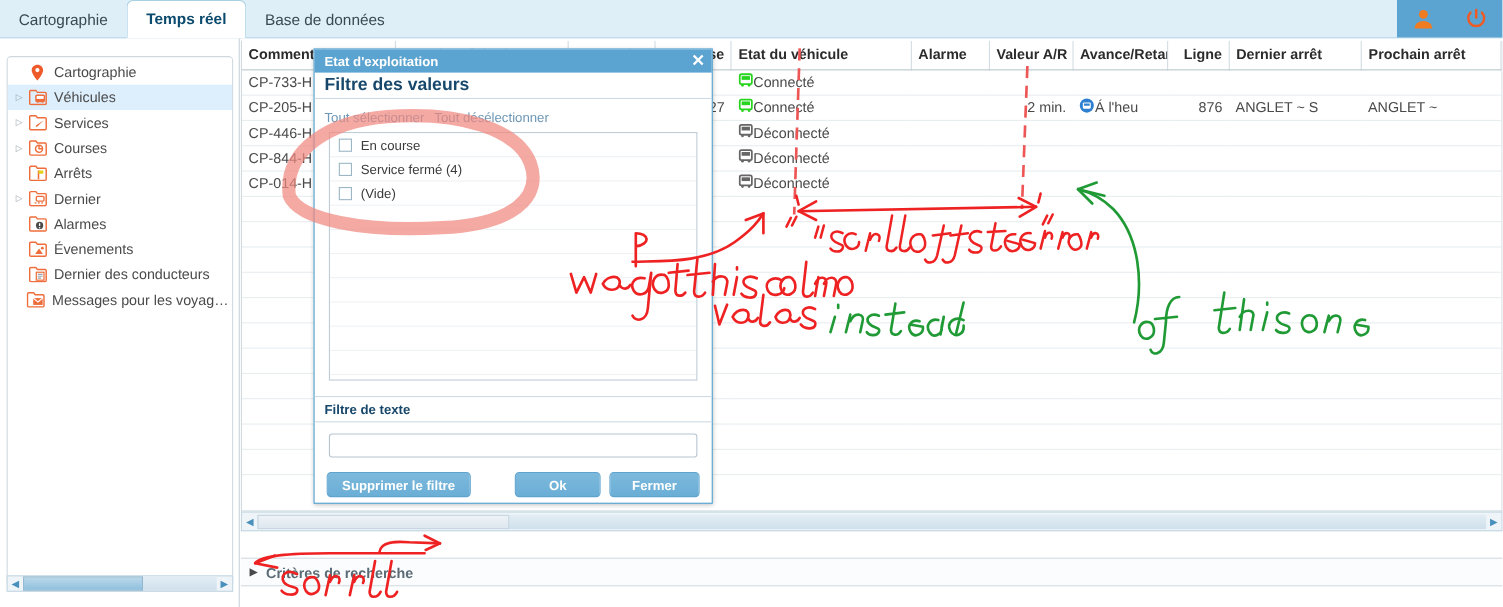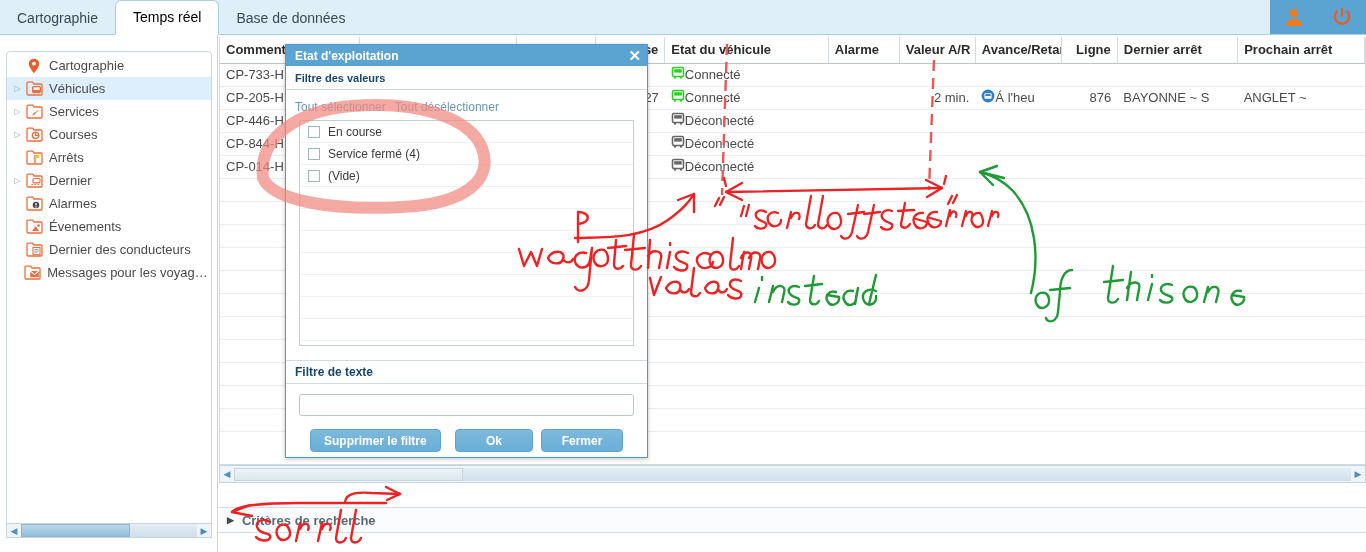--- a/index.html
+++ b/index.html
@@ -21,22 +21,22 @@
     border-bottom: 1px solid #a9cfe3;
   }
   .tabs { position: absolute; left: 0; top: 0; height: 35px; display: flex; align-items: flex-end; }
   .tab {
     height: 34px; line-height: 34px; padding: 0 17px;
     font-size: 14px; color: #3b4a52; cursor: pointer;
     border-radius: 6px 6px 0 0;
   }
   .tab.active {
     background: #ffffff;
-    color: #000000;
-    font-weight: normal;
+    color: #0c4a6e;
+    font-weight: bold;
     border: 1px solid #a9cfe3;
     border-bottom: 1px solid #ffffff;
     height: 35px; line-height: 33px;
   }
   .topright {
     position: absolute; right: 0; top: 0; width: 96px; height: 34px;
     background: #5ba3d0; display: flex; align-items: center;
     justify-content: space-around;
   }
   .topright .ic { width: 22px; height: 22px; cursor: pointer; }
@@ -129,21 +129,21 @@
   }
   .dlg-title {
     height: 21px; background: #5ba3d0; color: #ffffff;
     font-size: 12px; font-weight: bold; display: flex; align-items: center;
     padding: 0 6px 0 9px;
   }
   .dlg-title .t { flex: 1; }
   .dlg-title .x { cursor: pointer; font-size: 15px; line-height: 15px; font-weight: bold; }
   .dlg-sub {
     height: 24px; display: flex; align-items: center; padding-left: 9px;
-    font-size: 11px; font-weight: bold; color: #17486b;
+    font-size: 16px; font-weight: bold; color: #17486b;
     border-bottom: 1px solid #cfdbe4;
   }
   .dlg-links { padding: 10px 9px 6px 9px; font-size: 12px; }
   .dlg-links a { color: #6c97b5; text-decoration: none; cursor: pointer; margin-right: 6px; }
   .listbox {
     margin: 0 13px; height: 226px; border: 1px solid #c0cdd6; background: #fff;
     overflow: hidden;
   }
   .lrow {
     height: 22px; display: flex; align-items: center; padding-left: 8px;
@@ -156,21 +156,21 @@
   .dlg-sub2 {
     margin-top: 14px; height: 24px; display: flex; align-items: center; padding-left: 9px;
     font-size: 12px; font-weight: bold; color: #17486b;
     border-top: 1px solid #cfdbe4; border-bottom: 1px solid #cfdbe4;
   }
   .dlg-input {
     margin: 10px 13px 0 13px; height: 22px; width: 335px;
     border: 1px solid #b6c6d1; border-radius: 3px; font-size: 12px;
     padding: 0 6px; font-family: "Liberation Sans", sans-serif; outline: none;
   }
-  .dlg-btns { margin-top: 13px; padding: 0 24px; display: flex; align-items: center; }
+  .dlg-btns { margin-top: 13px; padding: 0 11px; display: flex; align-items: center; }
   .btn {
     background: linear-gradient(#7db9dc,#6aaed6); color: #ffffff;
     border: 1px solid #5ea4cf; border-radius: 4px; height: 23px;
     font-size: 12px; font-weight: bold; padding: 0 13px; cursor: pointer;
     font-family: "Liberation Sans", sans-serif;
   }
   .spacer { flex: 1; }
   .btn.ok { width: 78px; }
   .btn.close { width: 82px; margin-left: 8px; }
 
@@ -405,21 +405,21 @@
               <td class="num">2 min.</td>
               <td><span class="veh">
                   <span><svg width="14" height="14" viewBox="0 0 14 14">
                       <circle cx="7" cy="7" r="6.4" fill="#2f7fd0"></circle>
                       <rect x="3.4" y="4.2" width="7.2" height="5.6" rx="1" fill="#ffffff"></rect>
                       <rect x="4.4" y="5.1" width="5.2" height="2" fill="#2f7fd0"></rect>
                     </svg></span>
                   <span>Á l'heu</span>
                 </span></td>
               <td class="num">876</td>
-              <td>BAYONNE ~ S</td>
+              <td>ANGLET ~ S</td>
               <td>ANGLET ~</td>
             </tr>
             <tr>
               <td>CP-446-H</td>
               <td class="statecell"><span class="badge">
                   <span><svg width="14" height="14" viewBox="0 0 14 14">
                       <circle cx="7" cy="7" r="6.2" fill="none" stroke="#ffffff" stroke-width="1.3"></circle>
                       <rect x="3.4" y="4" width="7.2" height="6" rx="1.2" fill="none" stroke="#ffffff" stroke-width="1.2"></rect>
                       <rect x="4.5" y="5" width="5" height="2.2" fill="#ffffff"></rect>
                     </svg></span>

